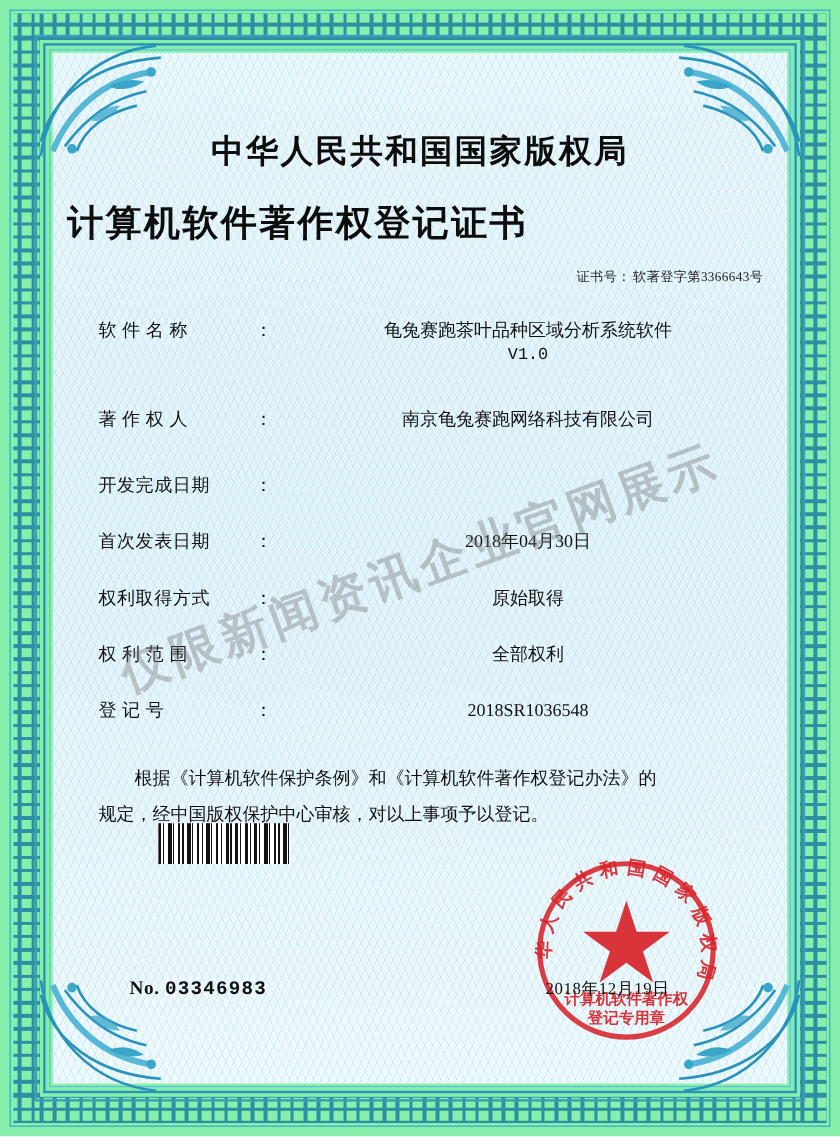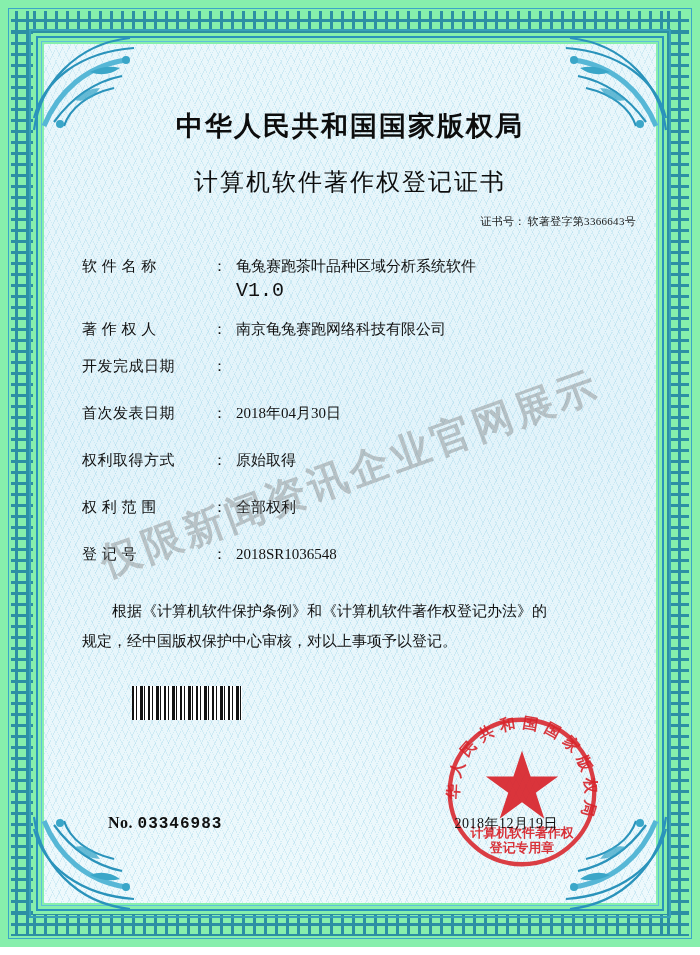--- a/index.html
+++ b/index.html
@@ -89,23 +89,22 @@
   .title-main {
     text-align: center;
     font-size: 27px;
     font-weight: bold;
     letter-spacing: 2px;
     margin-top: 52px;
     color: #0d0d0d;
     font-family: "Liberation Serif", "DejaVu Serif", serif;
   }
   .title-sub {
-    text-align: center;
-    font-size: 24px;
-    font-weight: normal;
+    font-size: 30px;
+    font-weight: bold;
     letter-spacing: 2px;
     margin-top: 22px;
     color: #0d0d0d;
   }
   .cert-no-line {
     text-align: right;
     font-size: 11px;
     margin-top: 16px;
     padding-right: 8px;
     color: #1a1a1a;
@@ -131,28 +130,29 @@
     justify-content: space-between;
   }
   .field .colon {
     width: 12px;
     flex: 0 0 12px;
     text-align: center;
   }
   .field .val {
     flex: 1 1 auto;
     font-size: 15px;
+    text-align: center;
   }
   .val .line2 {
     display: block;
     margin-top: 3px;
     font-family: "Liberation Mono", "DejaVu Sans Mono", monospace;
-    font-size: 20px;
-  }
-  .gap-lg { }
+    font-size: 14px;
+  }
+  .gap-lg { margin-top: 36px; }
   .gap-md { margin-top: 28px; }
 
   .paragraph {
     margin-top: 32px;
     padding: 0 28px 0 26px;
     font-size: 15px;
     line-height: 2.0;
     text-align: justify;
   }
   .paragraph .indent { display: inline-block; width: 2em; }

